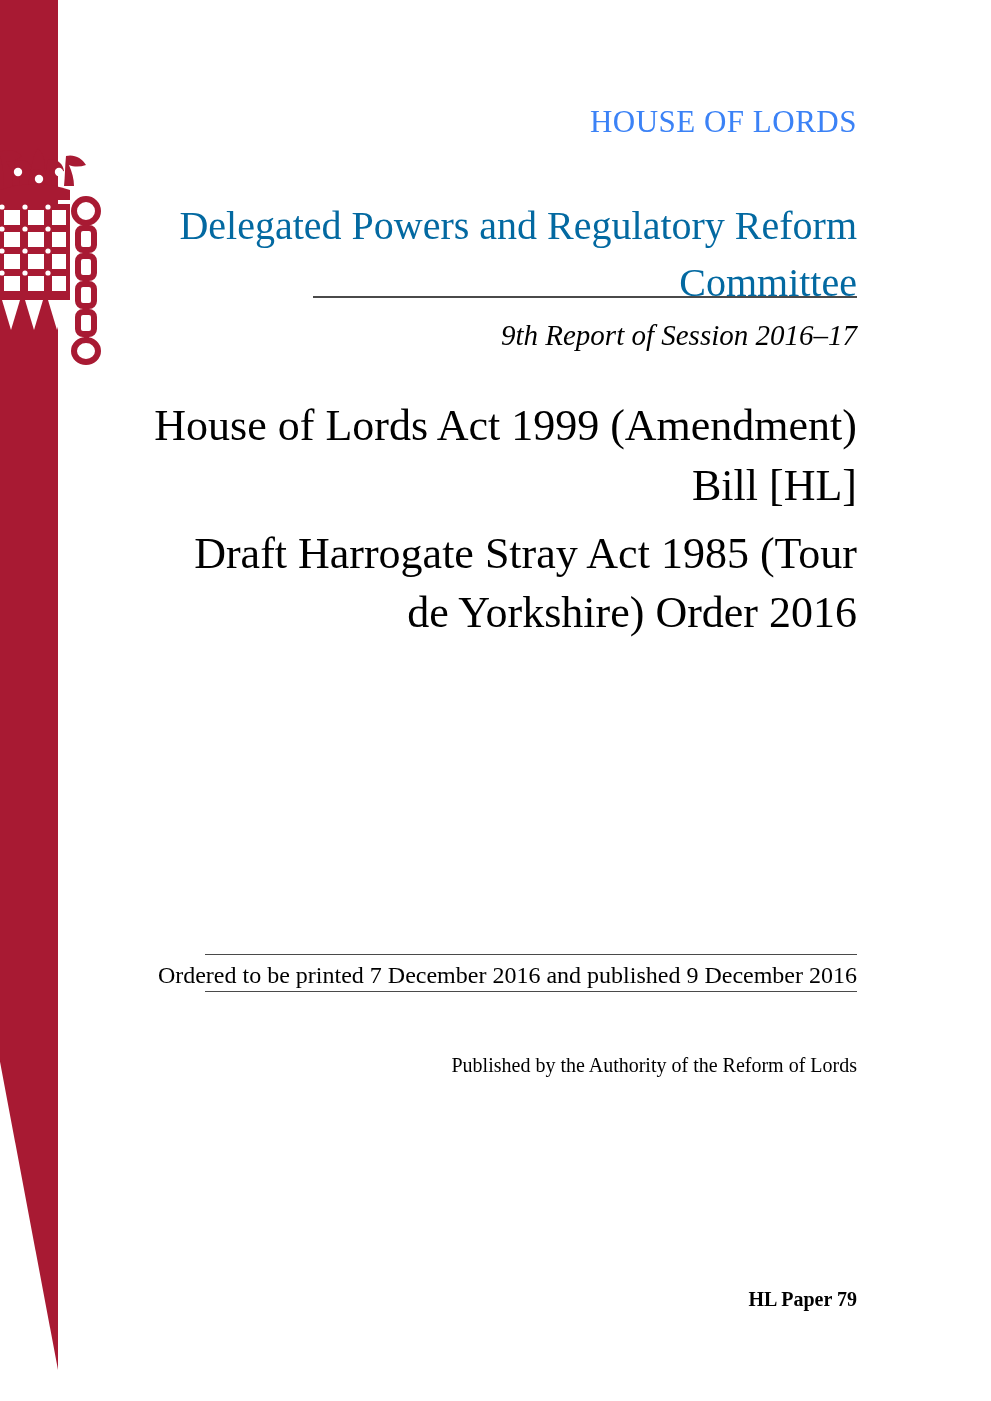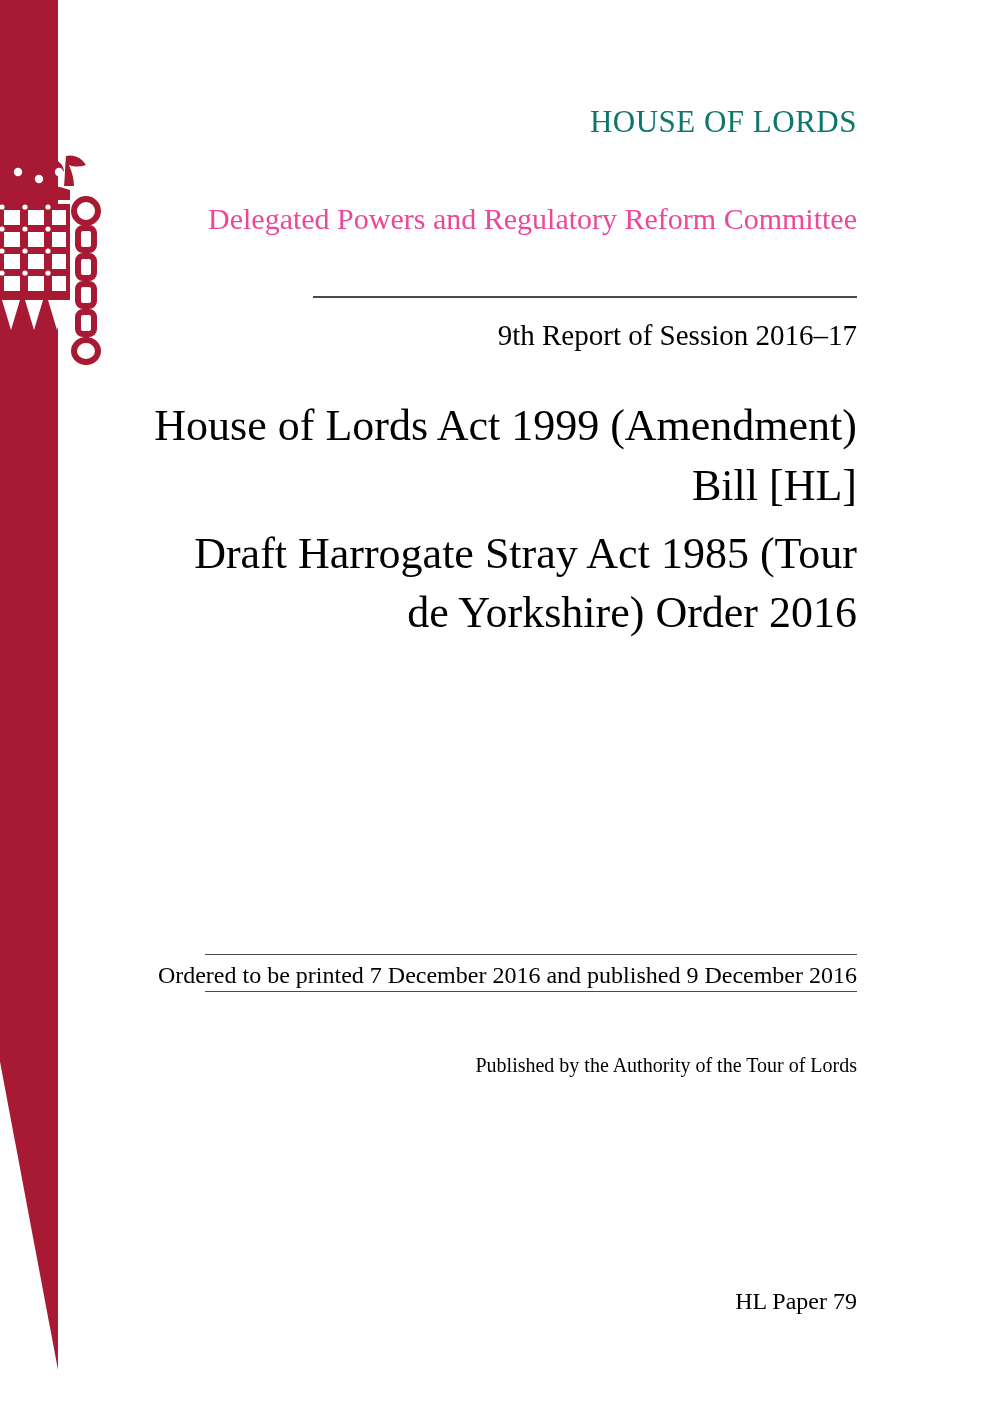--- a/index.html
+++ b/index.html
@@ -41,46 +41,47 @@
   
   .col {
     position: absolute;
     left: 150px;
     width: 707px;   
     text-align: right;
   }
 
   #house-of-lords {
     top: 104px;
-    color: #0f766e;
+    color: #3b82f6;
     font-size: 31px;
     letter-spacing: 0.5px;
     line-height: 1.15;
   }
 
   #committee {
     top: 198px;
-    color: #ec4899;
-    font-size: 30px;
+    color: #0369a1;
+    font-size: 40px;
     line-height: 1.42;
     font-family: Liberation Serif, serif;
   }
 
   #rule-1 {
     position: absolute;
     left: 313px;
     top: 296px;
     width: 544px;
     height: 0;
     border-top: 2px solid #4a4a4a;
   }
 
   #session {
     top: 319px;
     font-size: 29px;
+    font-style: italic;
   }
 
   #titles {
     top: 396px;
     font-weight: normal;
     font-size: 44px;
     line-height: 1.36;
   }
   #titles .title-block { margin-bottom: 8px; }
   #titles .title-block:last-child { margin-bottom: 0; }
@@ -108,21 +109,22 @@
     border-top: 1px solid #4a4a4a;
   }
 
   #published-by {
     top: 1054px;
     font-size: 20px;
   }
 
   #paper-number {
     top: 1288px;
-    font-size: 24px;
+    font-size: 20px;
+    font-weight: bold;
   }
 </style>
 </head>
 <body>
 
 <div id="ribbon"></div>
 
 <div id="crest">
   <svg viewBox="0 0 104 245" xmlns="http://www.w3.org/2000/svg" aria-hidden="true">
     <g fill="#A81A33">
@@ -205,15 +207,15 @@
   <div class="title-block">House of Lords Act 1999 (Amendment) Bill [HL]</div>
   <div class="title-block">Draft Harrogate Stray Act 1985 (Tour de Yorkshire) Order 2016</div>
 </div>
 
 <div id="rule-2"></div>
 
 <div class="col" id="ordered">Ordered to be printed 7 December 2016 and published 9 December 2016</div>
 
 <div id="rule-3"></div>
 
-<div class="col" id="published-by">Published by the Authority of the Tour of Lords</div>
+<div class="col" id="published-by">Published by the Authority of the Reform of Lords</div>
 
 <div class="col" id="paper-number">HL Paper 79</div>
 
 </body></html>

